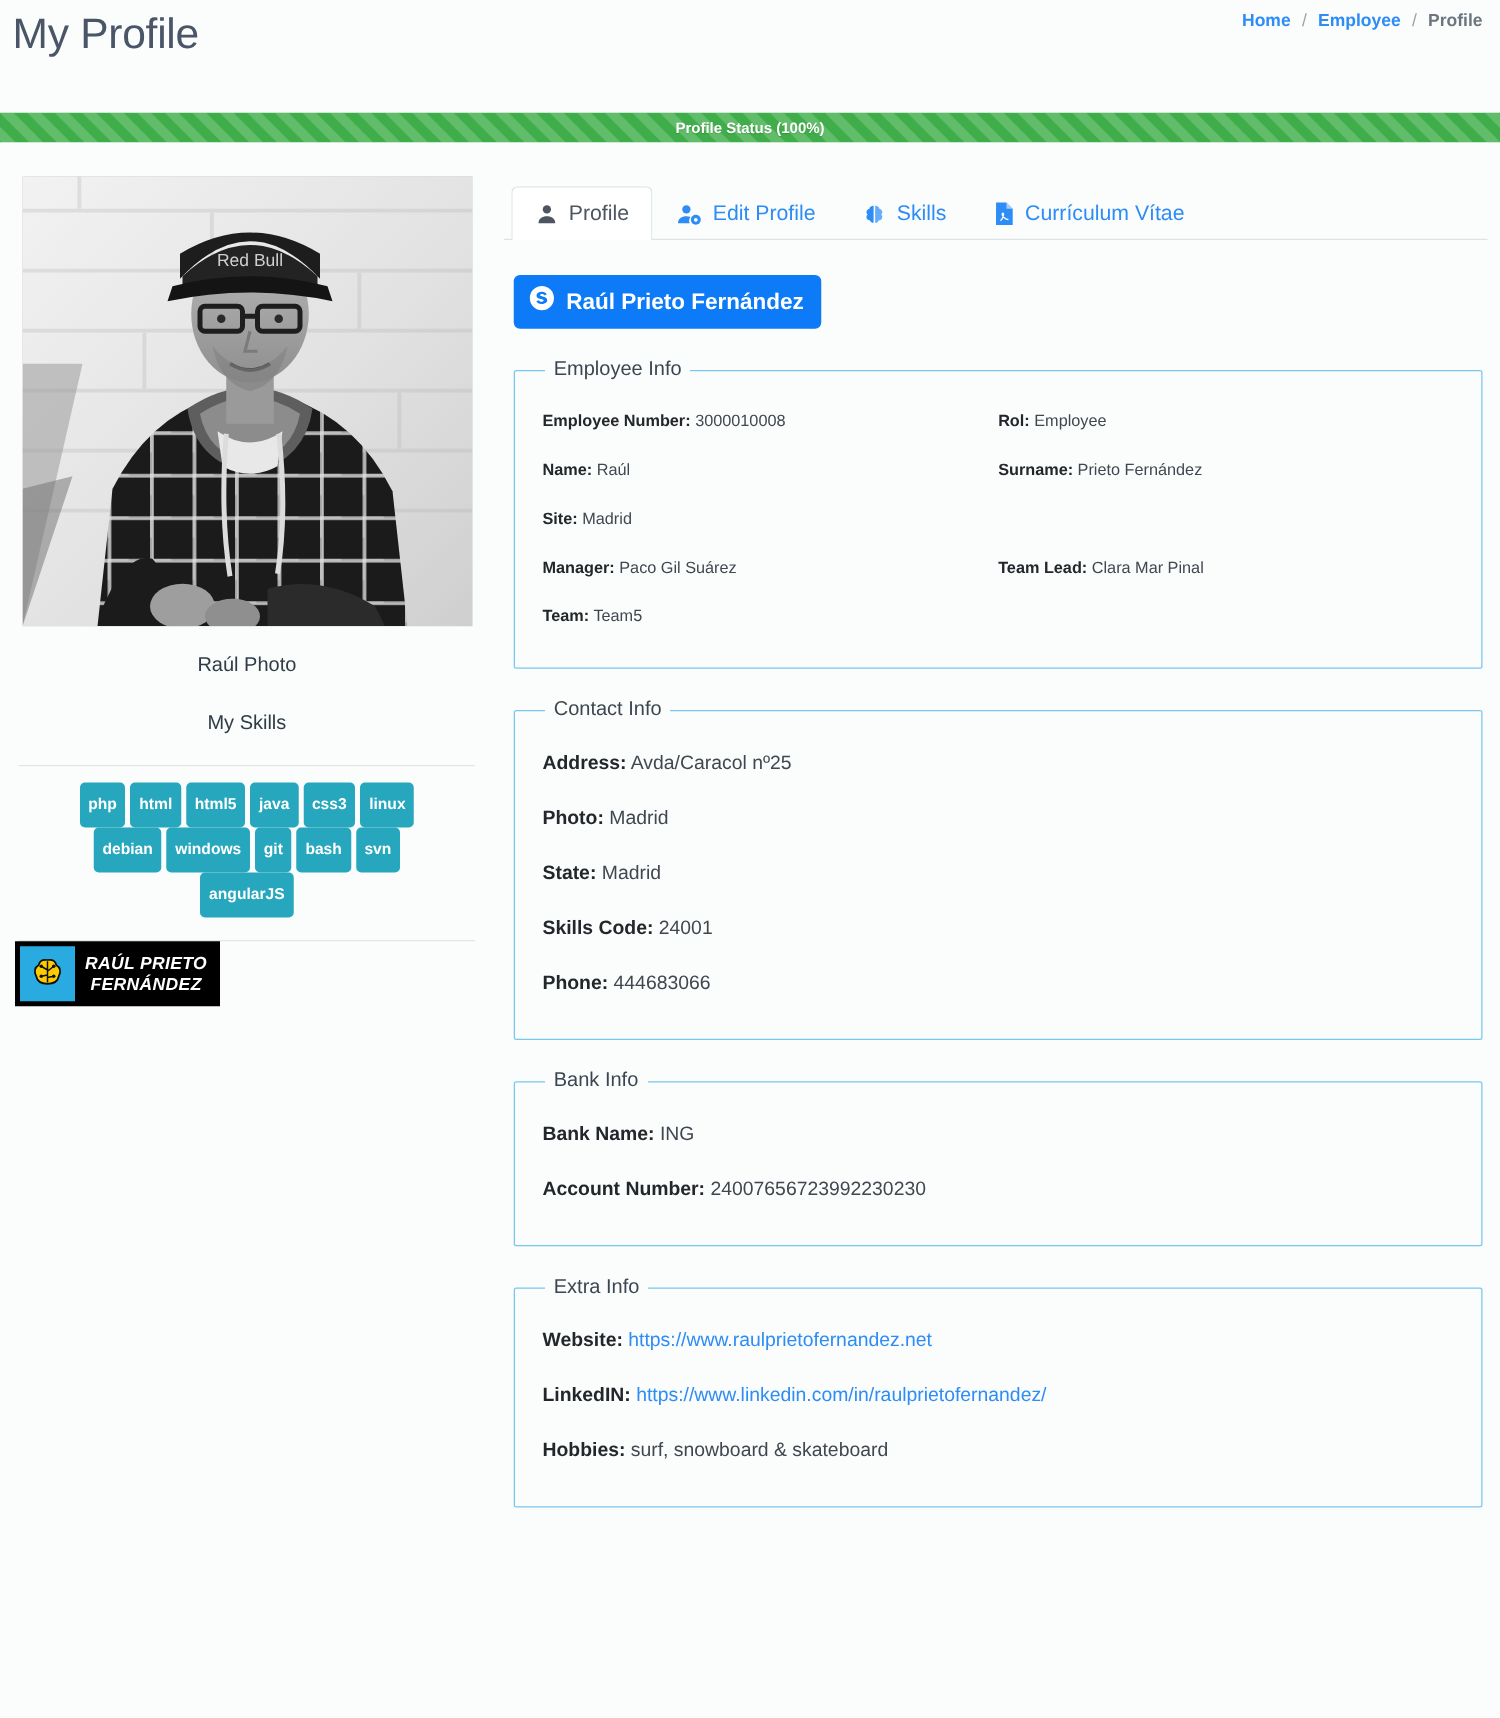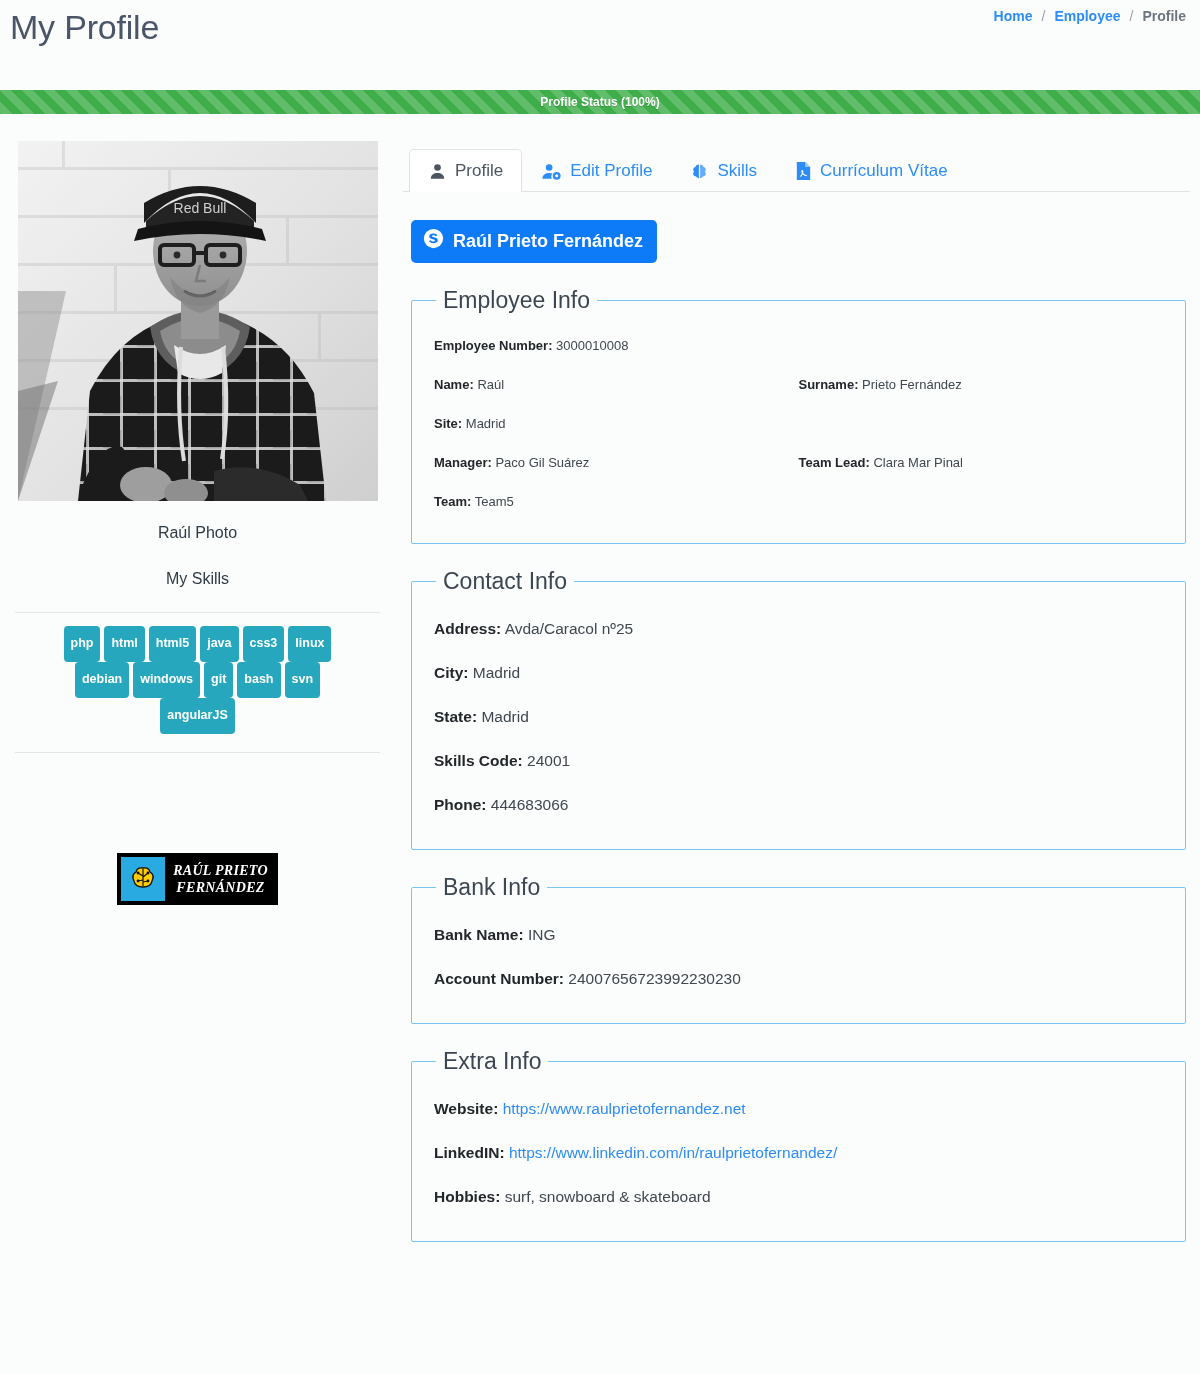--- a/index.html
+++ b/index.html
@@ -116,24 +116,22 @@
     font-size: 12.5px;
     font-weight: bold;
     border-radius: 4px;
     padding: 3px 7px 4px 7px;
     margin: 0 2px;
     white-space: nowrap;
   }
 
   
   .logo-wrap {
-    margin-top: 100px;
-    display: flex;
-    justify-content: center;
-    font-family: Liberation Serif, serif;
+    display: flex;
+    justify-content: flex-start;
   }
   .logo {
     background: #000;
     display: flex;
     align-items: center;
     padding: 4px 10px 4px 4px;
     gap: 8px;
   }
   .logo-icon {
     width: 44px; height: 44px;
@@ -197,21 +195,21 @@
   }
 
   
   fieldset.info-box {
     border: 1px solid #79c7ef;
     border-radius: 2px;
     margin: 24px 4px 0 8px;
     padding: 8px 22px 22px 22px;
   }
   fieldset.info-box legend {
-    font-size: 23px;
+    font-size: 16px;
     color: #3c4652;
     font-weight: 400;
     padding: 0 7px;
     margin-left: 2px;
   }
   .row2 { display: flex; }
   .cell { flex: 1 1 50%; padding: 12px 0; font-size: 13px; color: #3a4047; }
   .cell-full { width: 100%; padding: 12px 0; font-size: 15.5px; color: #3a4047; }
   .lbl { font-weight: bold; color: #23272b; }
   .val { color: #414750; }
@@ -399,20 +397,21 @@
           </svg>
         </span>
         <span>Raúl Prieto Fernández</span>
       </button>
 
       <fieldset class="info-box">
         <legend>Employee Info</legend>
         <div class="grid-rows" id="employee-fields">
             <div class="row2">
               <div class="cell"><span class="lbl">Employee Number:</span> <span class="val">3000010008</span></div>
+              <div class="cell"><span class="lbl">Rol:</span> <span class="val">Employee</span></div>
             </div>
             <div class="row2">
               <div class="cell"><span class="lbl">Name:</span> <span class="val">Raúl</span></div>
               <div class="cell"><span class="lbl">Surname:</span> <span class="val">Prieto Fernández</span></div>
             </div>
             <div class="row2">
               <div class="cell"><span class="lbl">Site:</span> <span class="val">Madrid</span></div>
             </div>
             <div class="row2">
               <div class="cell"><span class="lbl">Manager:</span> <span class="val">Paco Gil Suárez</span></div>
@@ -422,21 +421,21 @@
               <div class="cell"><span class="lbl">Team:</span> <span class="val">Team5</span></div>
               <div class="cell"></div>
             </div>
           </div>
       </fieldset>
 
       <fieldset class="info-box stack">
         <legend>Contact Info</legend>
         <div class="grid-rows" id="contact-fields">
             <div class="cell-full"><span class="lbl">Address:</span> <span class="val">Avda/Caracol nº25</span></div>
-            <div class="cell-full"><span class="lbl">City:</span> <span class="val">Madrid</span></div>
+            <div class="cell-full"><span class="lbl">Photo:</span> <span class="val">Madrid</span></div>
             <div class="cell-full"><span class="lbl">State:</span> <span class="val">Madrid</span></div>
             <div class="cell-full"><span class="lbl">Skills Code:</span> <span class="val">24001</span></div>
             <div class="cell-full"><span class="lbl">Phone:</span> <span class="val">444683066</span></div>
           </div>
       </fieldset>
 
       <fieldset class="info-box stack">
         <legend>Bank Info</legend>
         <div class="grid-rows" id="bank-fields">
             <div class="cell-full"><span class="lbl">Bank Name:</span> <span class="val">ING</span></div>

